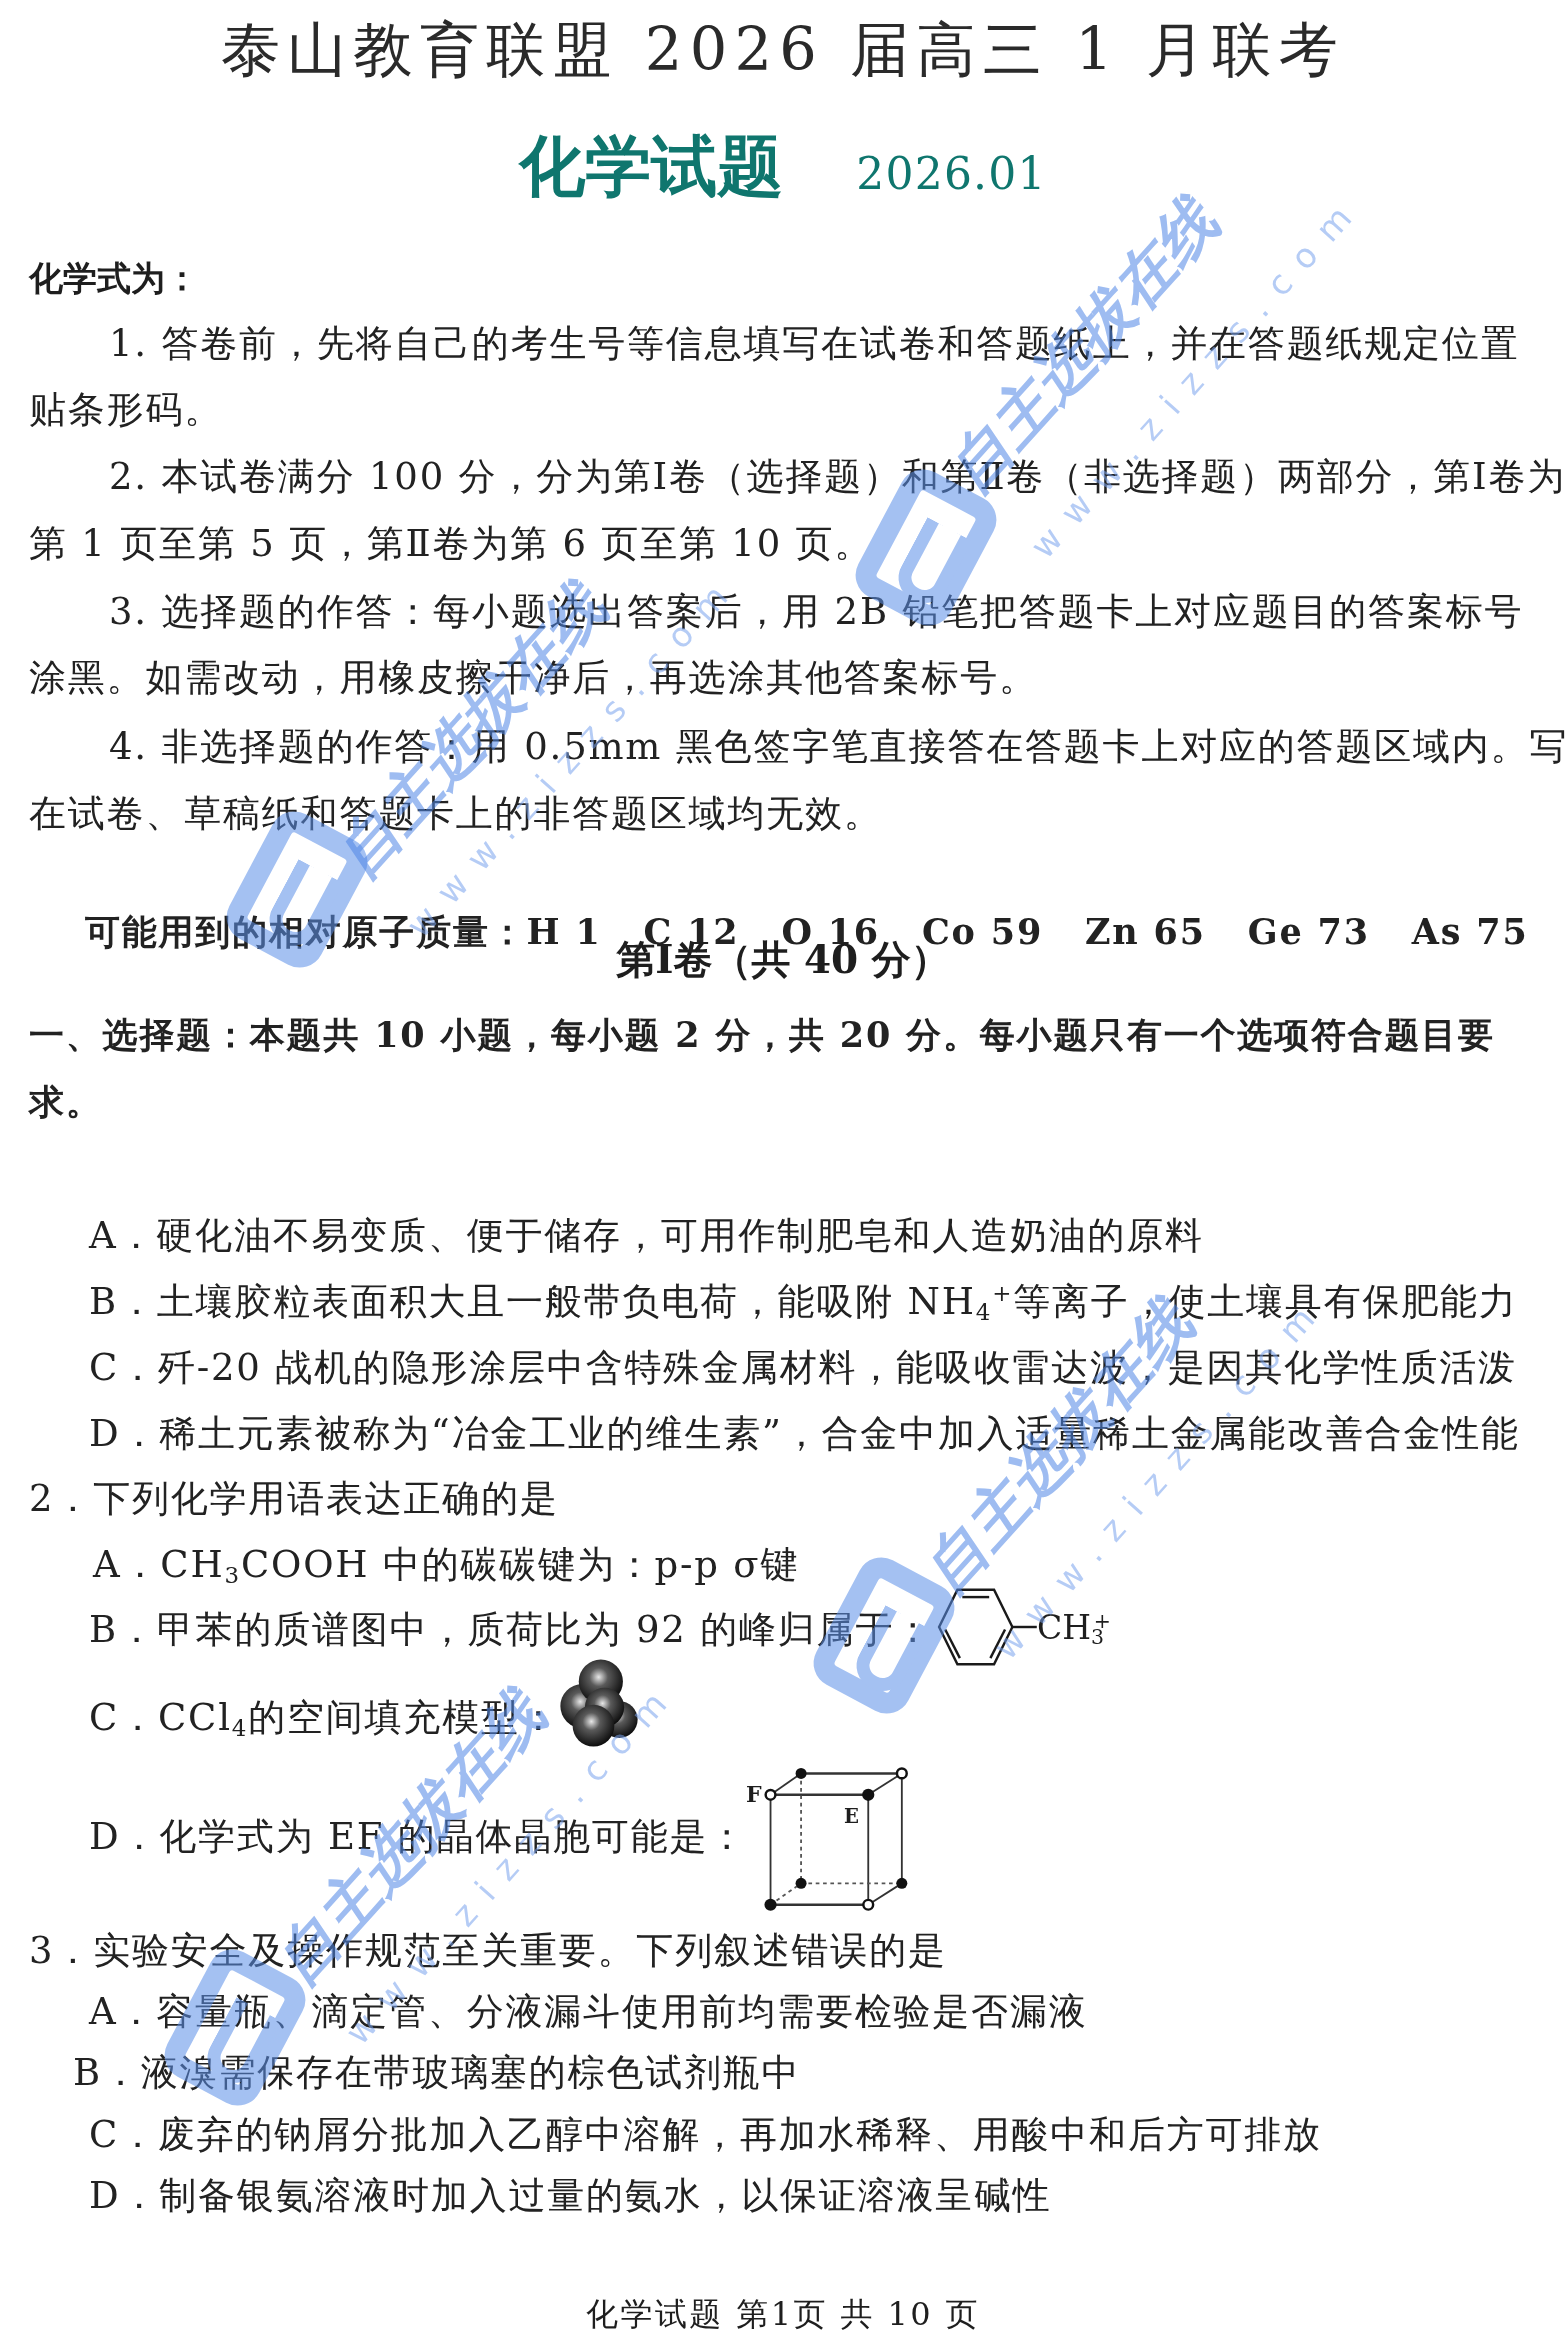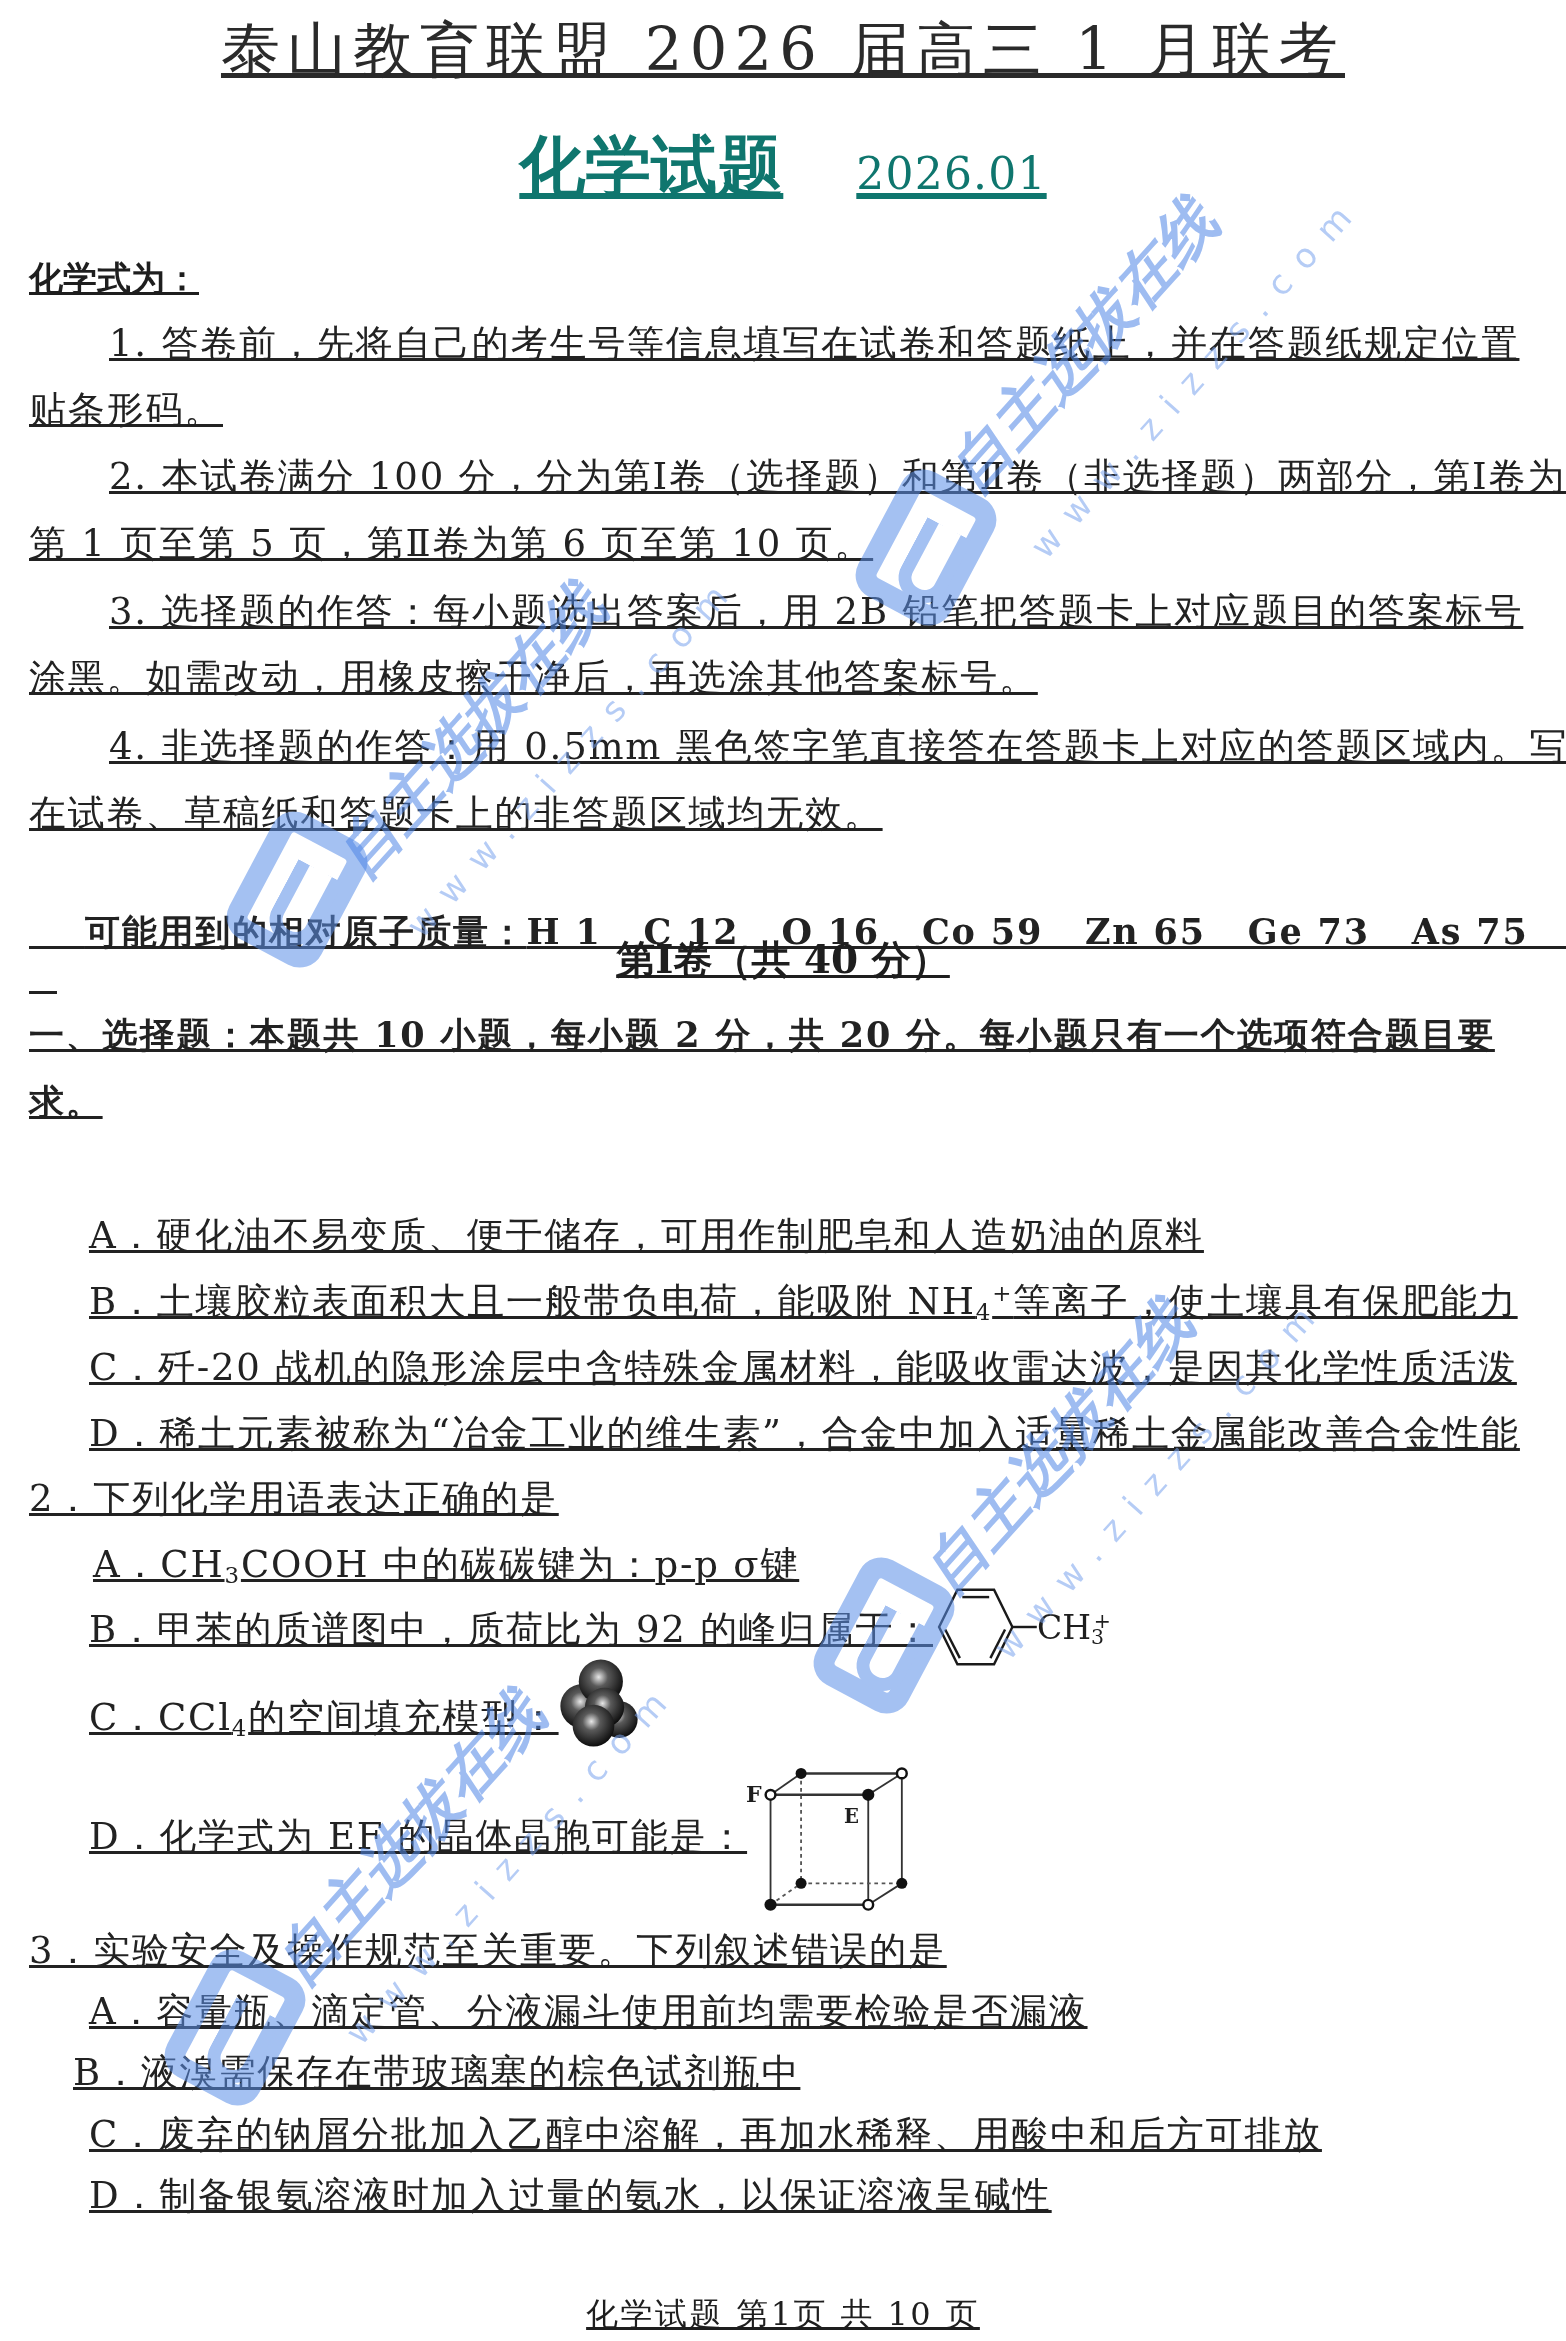--- a/index.html
+++ b/index.html
@@ -2,21 +2,21 @@
 <html style="font-size:9.8px"><head>
 <meta charset="utf-8">
 <style>
   html, body { margin: 0; padding: 0; background: #ffffff; }
   body {
     width: 1566px; height: 2342px; position: relative; overflow: hidden;
     font-family: "DejaVu Serif", "Liberation Serif", serif;
     color: #1e1e1e;
   }
   .page { position: absolute; left: 0; top: 0; width: 1566px; height: 2342px; }
-  .abs { position: absolute; white-space: nowrap; text-decoration: underline; }
+  .abs { position: absolute; white-space: nowrap; }
   .title {
     left: 0; width: 1566px; top: 11px; text-align: center;
     font-size: 59px; letter-spacing: 7.3px; font-weight: normal; color: #2a2a2a;
   }
   .subtitle {
     left: 0; width: 1566px; top: 122px; text-align: center;
     font-size: 66px; font-weight: bold; color: #0f766e;
   }
   .subtitle .date { font-size: 44px; font-weight: normal; margin-left: 73px; letter-spacing: 1.2px; }
   .h-notice { left: 29px; top: 256px; font-size: 34px; font-weight: bold; }

